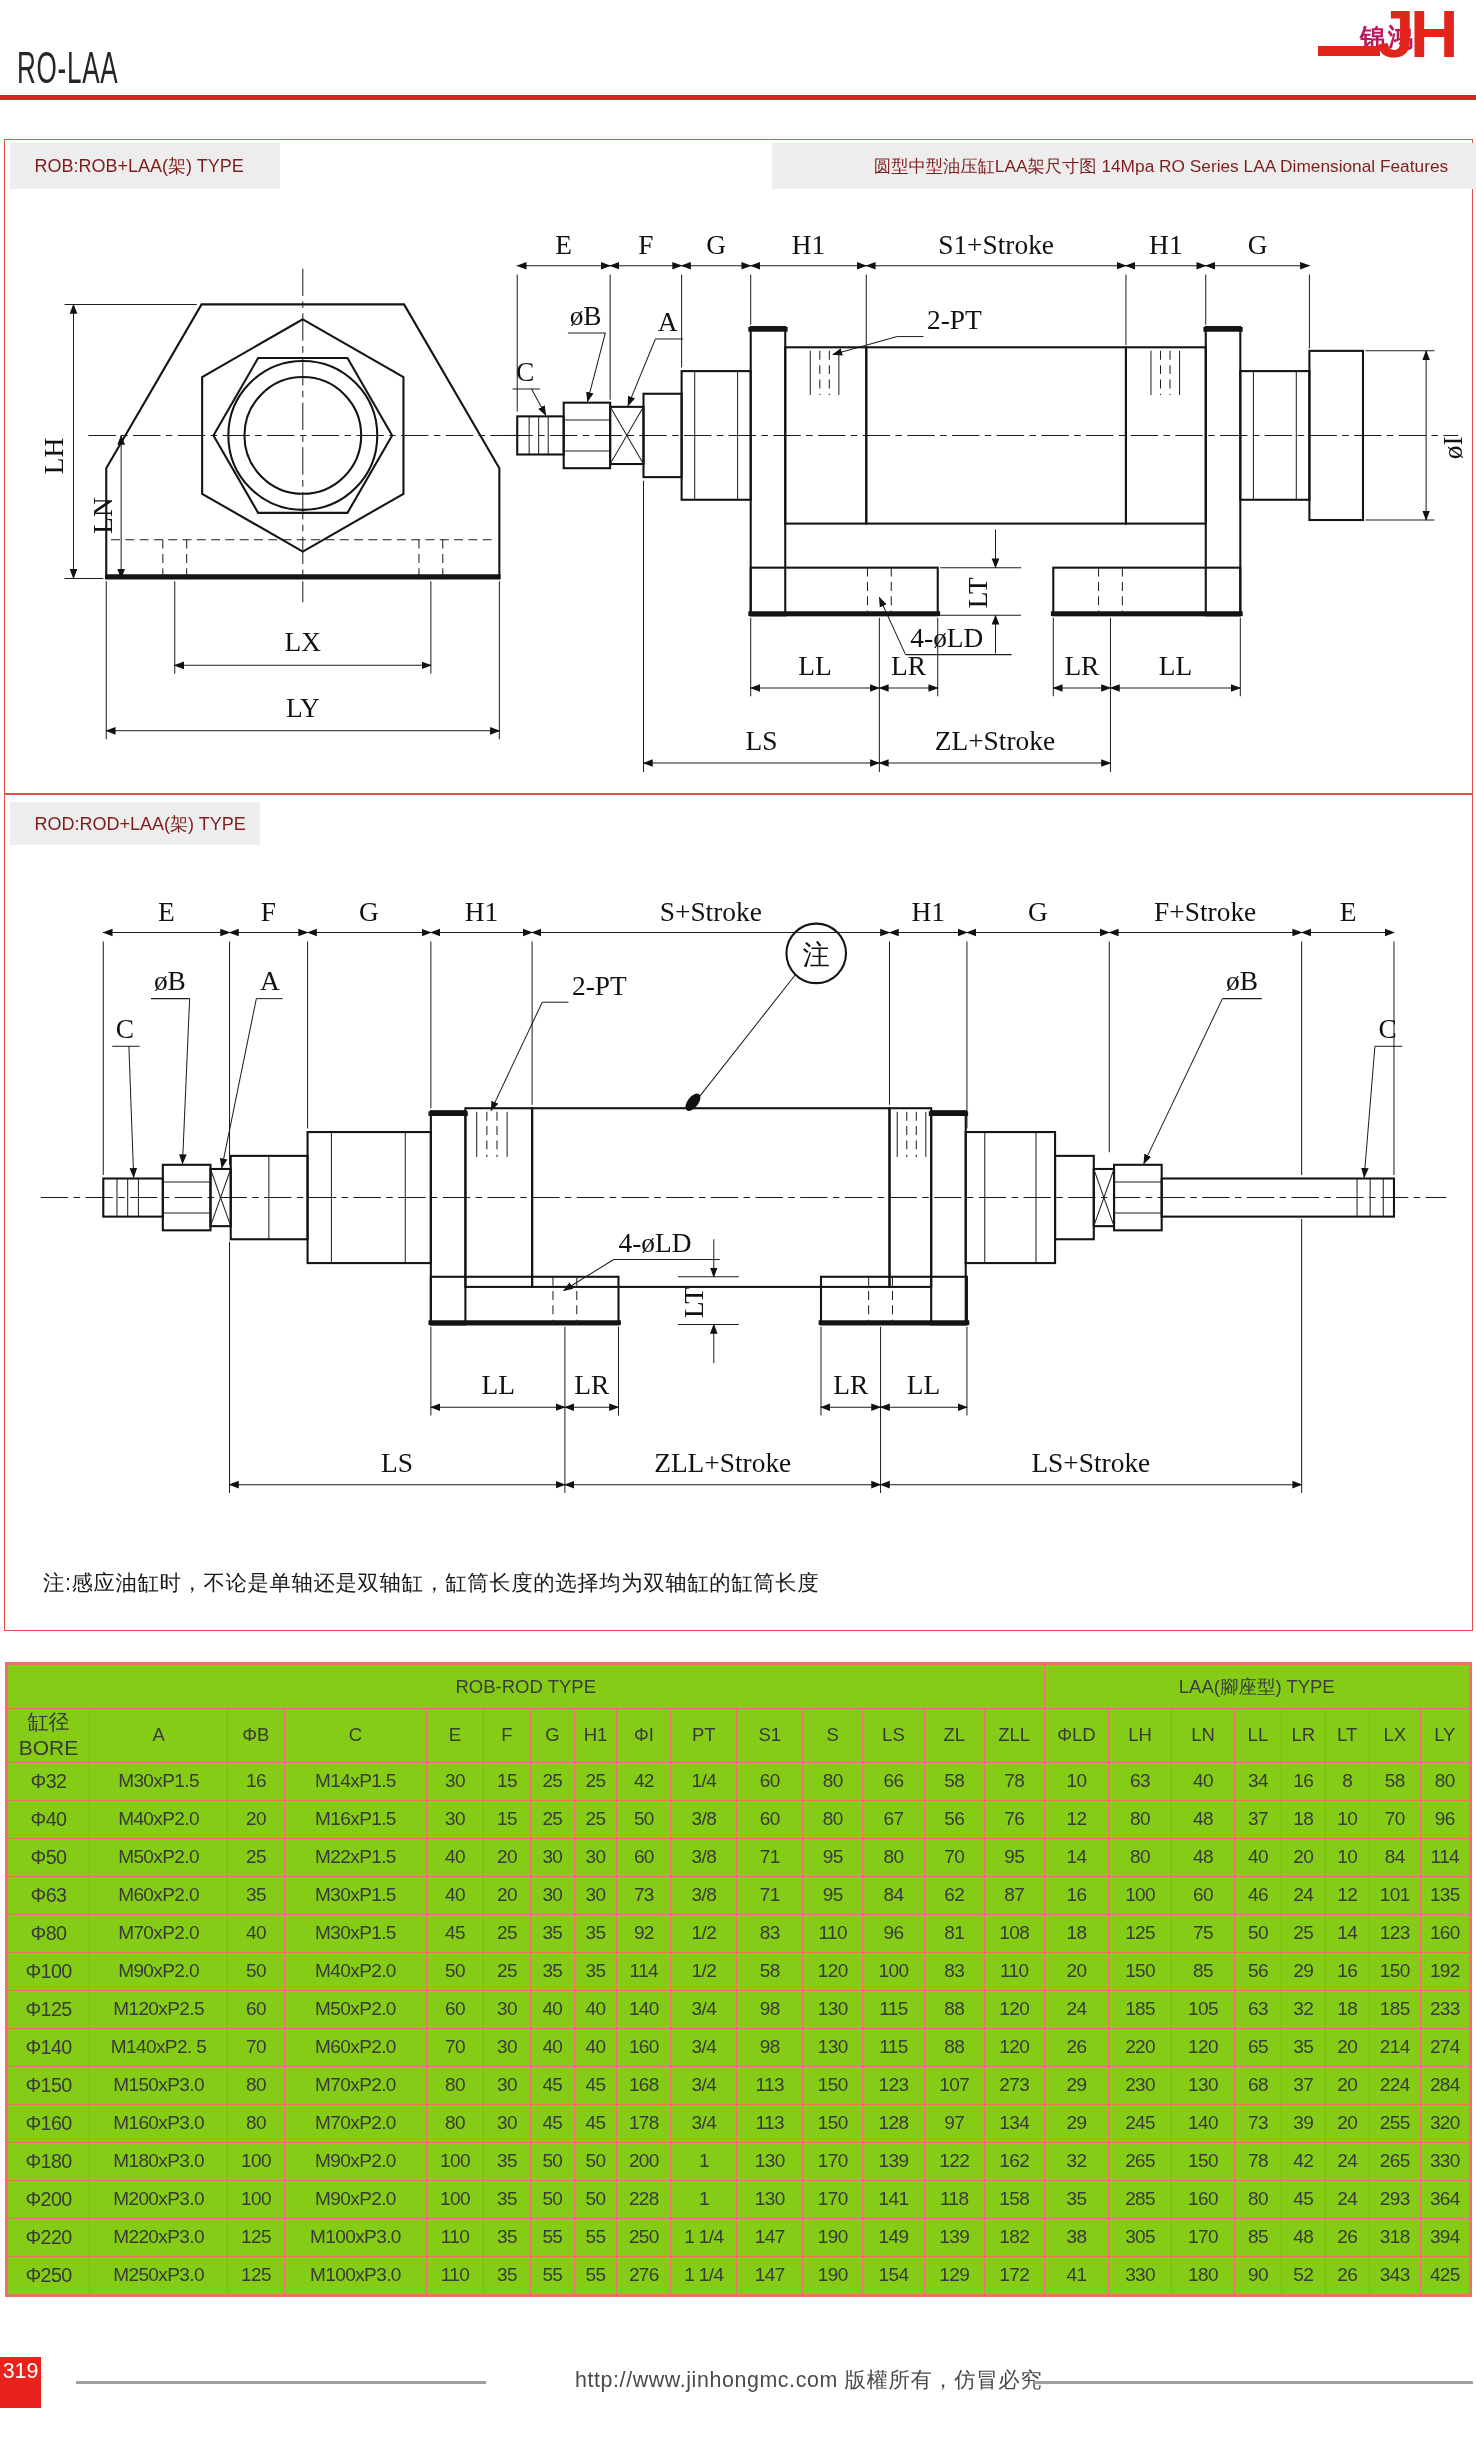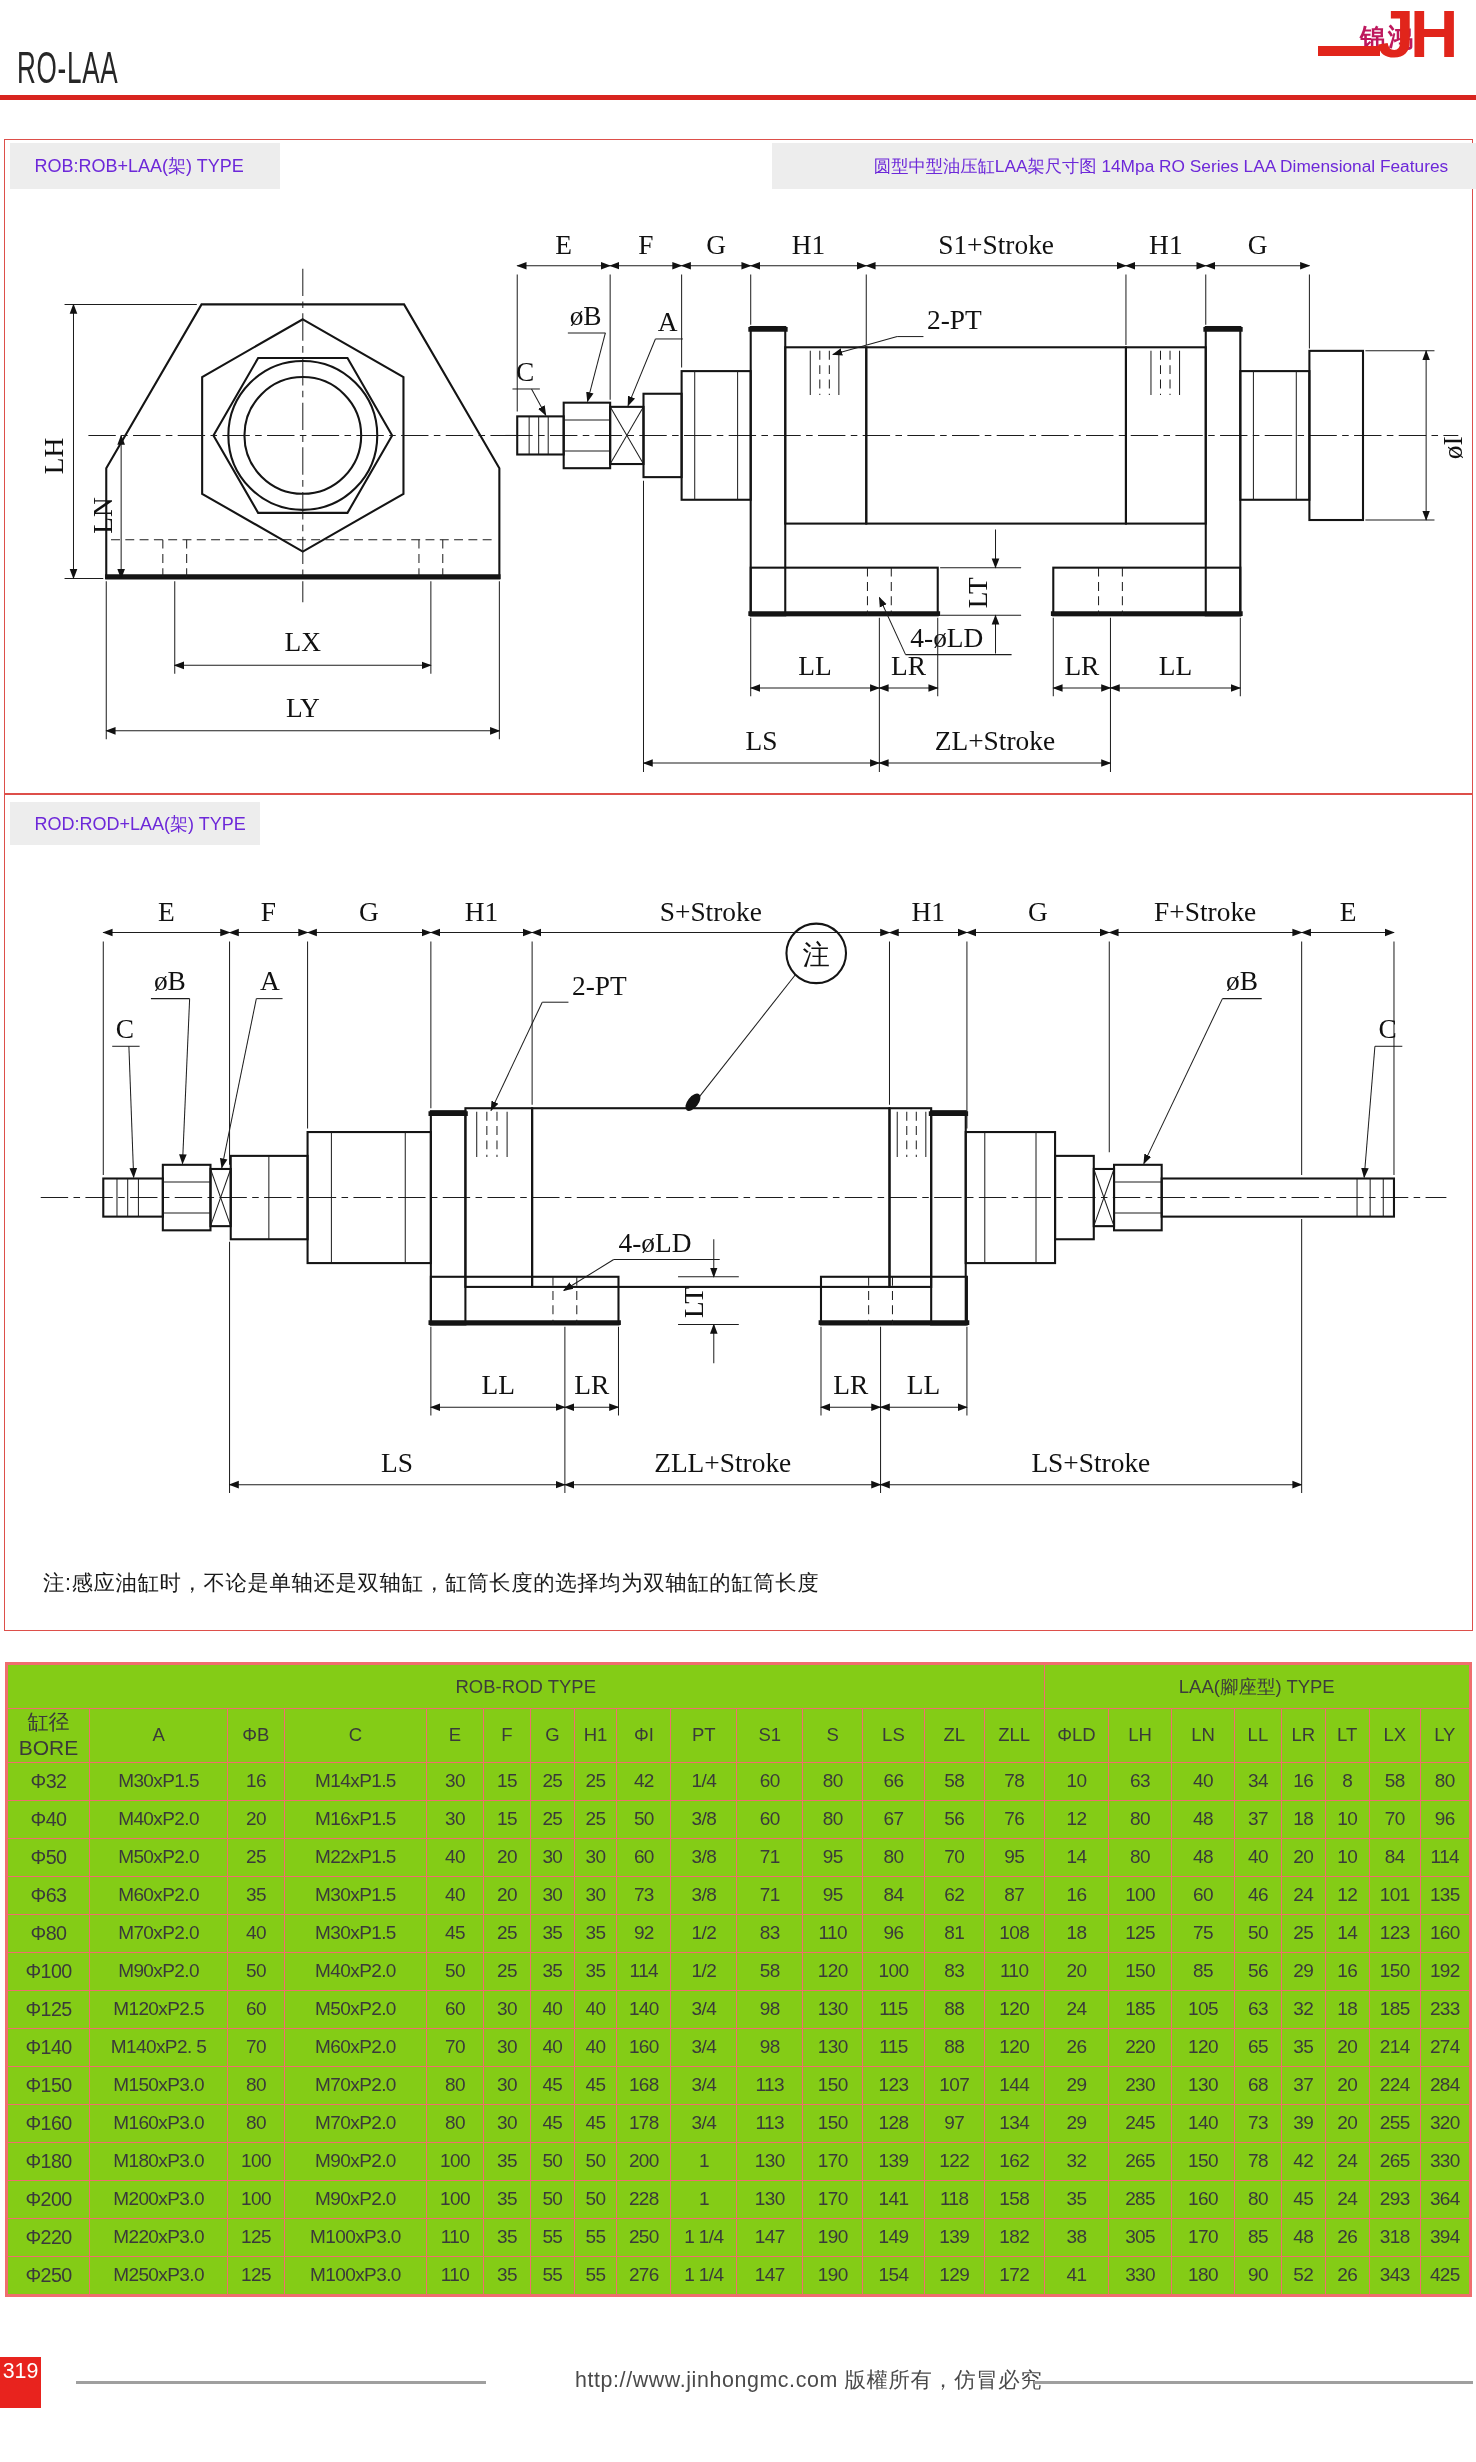--- a/index.html
+++ b/index.html
@@ -9,21 +9,21 @@
   .pg-title{position:absolute;left:16.7px;top:42px;font-size:45px;font-weight:500;color:#262626;
             transform:scaleX(0.58);transform-origin:left center;letter-spacing:1.2px;white-space:nowrap;}
   .red-rule{position:absolute;left:0;top:95px;width:1477px;height:5.4px;background:#d8241f;}
   .logo-cn{position:absolute;left:1324px;top:21px;font-size:25px;font-weight:bold;color:#be185d;letter-spacing:3px;margin-left:36px;}
   .logo-bar{position:absolute;left:1318px;top:46px;width:62px;height:10px;background:#e1251b;}
   .logo-en{position:absolute;left:1377px;top:-4.8px;font-size:67px;font-weight:900;color:#e1251b;letter-spacing:-4.2px;}
   
   .frame{position:absolute;left:3.6px;width:1469px;border:1.8px solid #dd4f4a;box-sizing:border-box;}
   .f1{top:139px;height:655px;}
   .f2{top:794px;height:837px;}
-  .chip{position:absolute;background:#ededed;color:#6d28d9;display:flex;align-items:center;font-size:18px;}
+  .chip{position:absolute;background:#ededed;color:#7f1d1d;display:flex;align-items:center;font-size:18px;}
   .chip-rob{left:9.5px;top:143px;width:270px;height:46px;padding-left:25px;box-sizing:border-box;}
   .chip-sub{left:772px;top:143px;width:690px;height:46px;justify-content:center;font-size:17.3px;padding-left:44px;}
   .chip-rod{left:9.5px;top:802px;width:250px;height:43px;padding-left:25px;box-sizing:border-box;}
   .note-line{position:absolute;left:43px;top:1568px;font-size:21.4px;color:#1a1a1a;letter-spacing:0.6px;}
   
   .dwg{position:absolute;left:4.8px;}
   .d1{top:197px;}
   .d2{top:864px;}
   .ln{stroke:#141414;stroke-width:3.5;fill:none;stroke-linecap:square;}
   .thick{stroke-width:8;}
@@ -645,21 +645,21 @@
           <td class="dc">80</td>
           <td class="dc">30</td>
           <td class="dc">45</td>
           <td class="dc">45</td>
           <td class="dc">168</td>
           <td class="dc">3/4</td>
           <td class="dc">113</td>
           <td class="dc">150</td>
           <td class="dc">123</td>
           <td class="dc">107</td>
-          <td class="dc">144</td>
+          <td class="dc">273</td>
           <td class="dc">29</td>
           <td class="dc">230</td>
           <td class="dc">130</td>
           <td class="dc">68</td>
           <td class="dc">37</td>
           <td class="dc">20</td>
           <td class="dc">224</td>
           <td class="dc">284</td>
         </tr>
         <tr>

